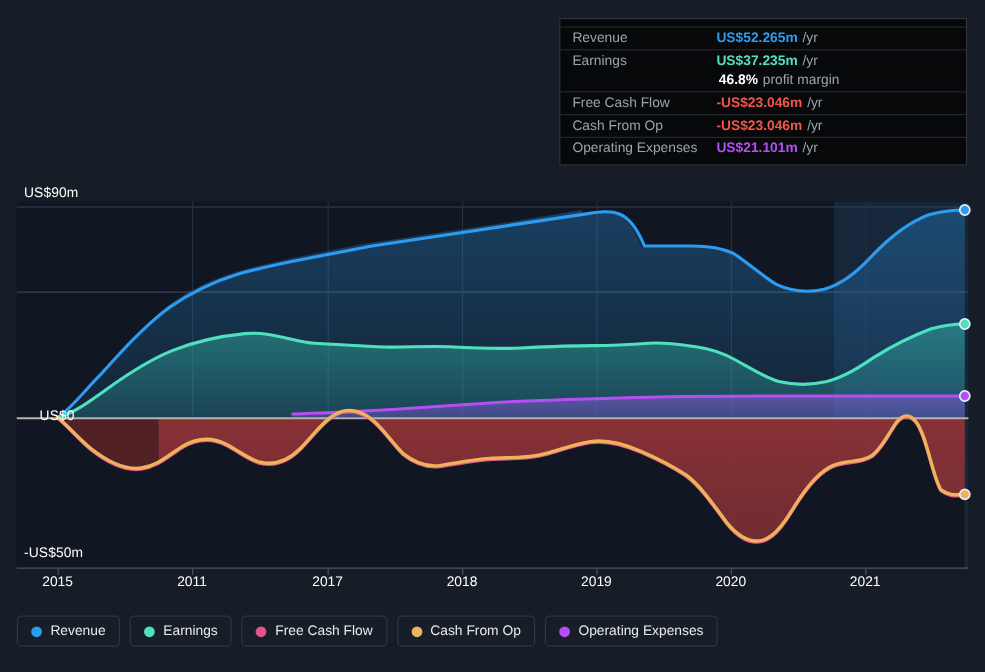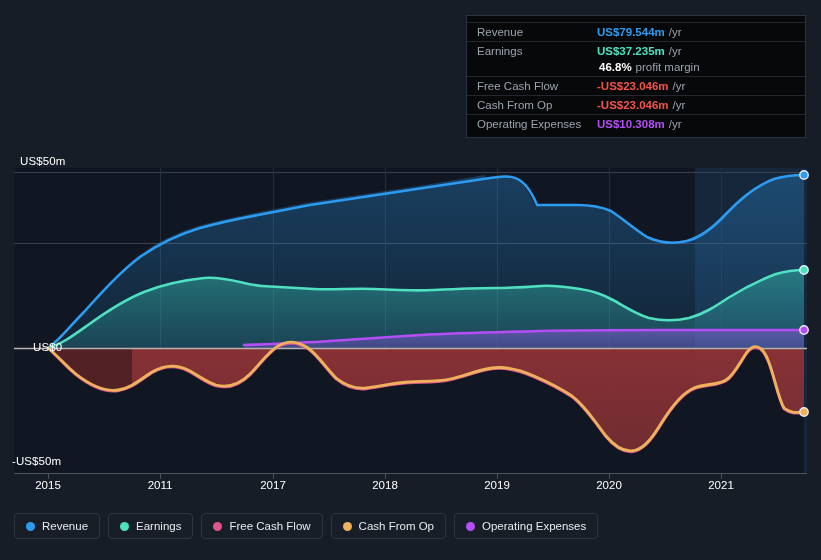--- a/index.html
+++ b/index.html
@@ -31,21 +31,21 @@
   
   .y-label {
     position: absolute;
     font-size: 11.5px;
     color: #ffffff;
     letter-spacing: .1px;
     white-space: nowrap;
   }
   #y-label-top   { left: 20px; top: 155px; }
   #y-label-zero  { left: 33px; top: 341px; }
-  #y-label-bot   { left: 12px; top: 455px; }
+  #y-label-bot   { left: 20px; top: 455px; }
 
   
   #x-axis-labels {
     position: absolute;
     left: 0; top: 479px;
     width: 670px; height: 20px;
   }
   .x-label {
     position: absolute;
     transform: translateX(-50%);
@@ -275,39 +275,39 @@
       <line x1="48.5" y1="474" x2="48.5" y2="479"></line>
       <line x1="160.5" y1="474" x2="160.5" y2="479"></line>
       <line x1="273.5" y1="474" x2="273.5" y2="479"></line>
       <line x1="385.5" y1="474" x2="385.5" y2="479"></line>
       <line x1="497.5" y1="474" x2="497.5" y2="479"></line>
       <line x1="609.5" y1="474" x2="609.5" y2="479"></line>
       <line x1="721.5" y1="474" x2="721.5" y2="479"></line>
     </g>
   </svg>
 
-  <div class="y-label" id="y-label-top">US$50m</div>
+  <div class="y-label" id="y-label-top">US$90m</div>
   <div class="y-label" id="y-label-zero">US$0</div>
   <div class="y-label" id="y-label-bot">-US$50m</div>
 
   <div id="x-axis-labels">
     <div class="x-label" style="left:48px">2015</div>
     <div class="x-label" style="left:160px">2011</div>
     <div class="x-label" style="left:273px">2017</div>
     <div class="x-label" style="left:385px">2018</div>
     <div class="x-label" style="left:497px">2019</div>
     <div class="x-label" style="left:609px">2020</div>
     <div class="x-label" style="left:721px">2021</div>
   </div>
 
   <div id="tooltip">
 
     <div class="tt-row">
       <span class="tt-label">Revenue</span>
-      <span class="tt-value" style="color:#2d9cf0">US$79.544m</span>
+      <span class="tt-value" style="color:#2d9cf0">US$52.265m</span>
       <span class="tt-unit">/yr</span>
     </div>
 
     <div class="tt-row">
       <span class="tt-label">Earnings</span>
       <span class="tt-value" style="color:#4fe0c0">US$37.235m</span>
       <span class="tt-unit">/yr</span>
     </div>
 
     <div class="tt-row no-rule">
@@ -323,21 +323,21 @@
     </div>
 
     <div class="tt-row">
       <span class="tt-label">Cash From Op</span>
       <span class="tt-value" style="color:#f2564a">-US$23.046m</span>
       <span class="tt-unit">/yr</span>
     </div>
 
     <div class="tt-row">
       <span class="tt-label">Operating Expenses</span>
-      <span class="tt-value" style="color:#b44ef5">US$10.308m</span>
+      <span class="tt-value" style="color:#b44ef5">US$21.101m</span>
       <span class="tt-unit">/yr</span>
     </div>
   </div>
 
   <div id="legend">
     <div class="legend-item">
       <span class="legend-dot" style="background:#2d9cf0"></span>
       <span>Revenue</span>
     </div>
     <div class="legend-item">

